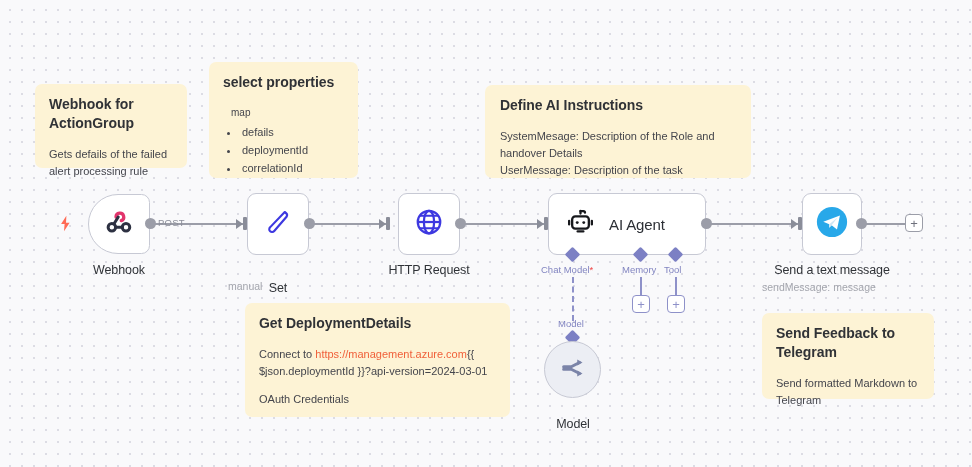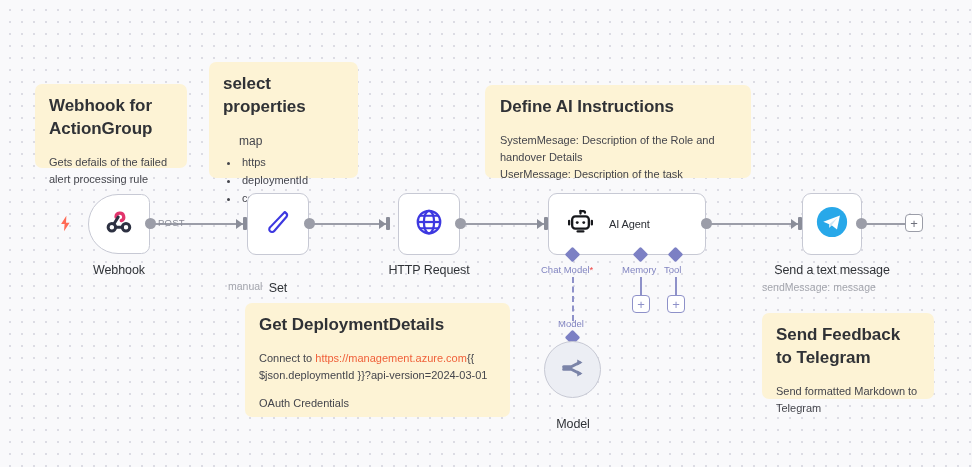--- a/index.html
+++ b/index.html
@@ -23,38 +23,38 @@
   
   .sticky {
     position: absolute;
     background: #fdf3d5;
     border-radius: 7px;
     box-sizing: border-box;
     padding: 11px 14px 12px 14px;
     color: #41424a;
   }
   .sticky .sticky-title {
-    font-size: 17px;
+    font-size: 14px;
     font-weight: bold;
     color: #303236;
     line-height: 1.35;
     margin: 0 0 13px 0;
     letter-spacing: -0.05px;
   }
   .sticky .sticky-body {
     font-size: 11px;
     line-height: 1.55;
     color: #44454c;
     margin: 0;
   }
   .sticky .sticky-sub {
-    font-size: 12px;
+    font-size: 10px;
     line-height: 1.55;
     color: #44454c;
-    margin: 0 0 4px 16px;
+    margin: 0 0 4px 8px;
   }
   .sticky ul {
     margin: 2px 0 0 0;
     padding-left: 17px;
     font-size: 11px;
     line-height: 1.62;
     color: #44454c;
   }
   .sticky ul li { padding-left: 2px; }
   .sticky a, .sticky .linktext {
@@ -76,21 +76,21 @@
   }
   .node.trigger {
     border-radius: 32px 9px 9px 32px;
   }
   .node.agent {
     justify-content: flex-start;
     padding-left: 17px;
     gap: 14px;
   }
   .agent-label {
-    font-size: 11px;
+    font-size: 15px;
     color: #2c2f35;
     letter-spacing: -0.1px;
   }
   .node-circle {
     position: absolute;
     background: #eceef4;
     border: 1.5px solid #c7c9d4;
     border-radius: 50%;
     box-sizing: border-box;
     display: flex;
@@ -211,21 +211,21 @@
 
   <div class="sticky" style="left:35px; top:84px; width:152px; height:84px;">
     <div class="sticky-title">Webhook for ActionGroup</div>
     <div class="sticky-body">Gets defails of the failed alert processing rule</div>
   </div>
 
   <div class="sticky" style="left:209px; top:62px; width:149px; height:116px;">
     <div class="sticky-title">select properties</div>
     <div class="sticky-sub">map</div>
     <ul>
-      <li>https</li>
+      <li>defails</li>
       <li>deploymentId</li>
       <li>correlationId</li>
     </ul>
   </div>
 
   <div class="sticky" style="left:485px; top:85px; width:266px; height:93px;padding-left:15px;">
     <div class="sticky-title">Define AI Instructions</div>
     <div class="sticky-body">SystemMesage: Description of the Role and handover Details</div>
     <div class="sticky-body">UserMessage: Description of the task</div>
   </div>

